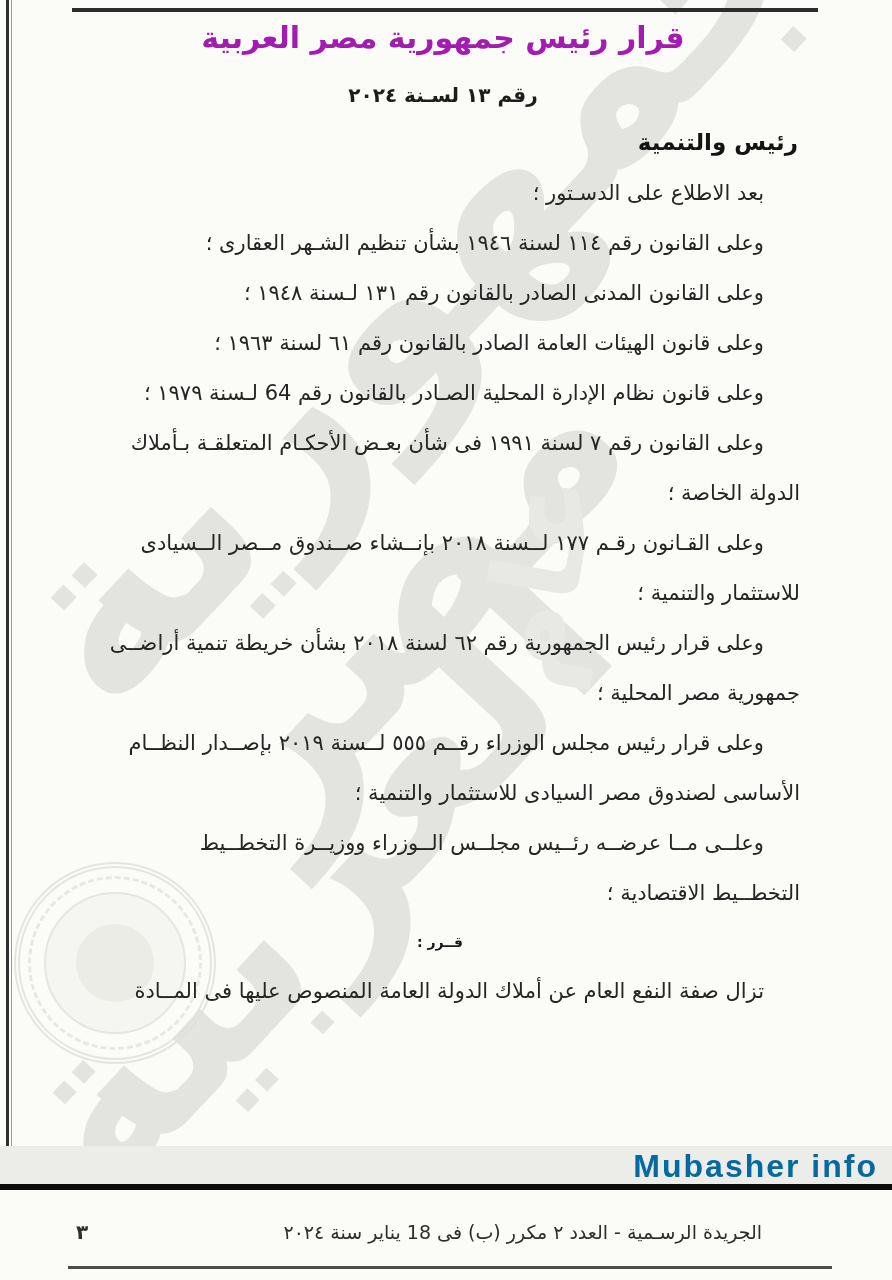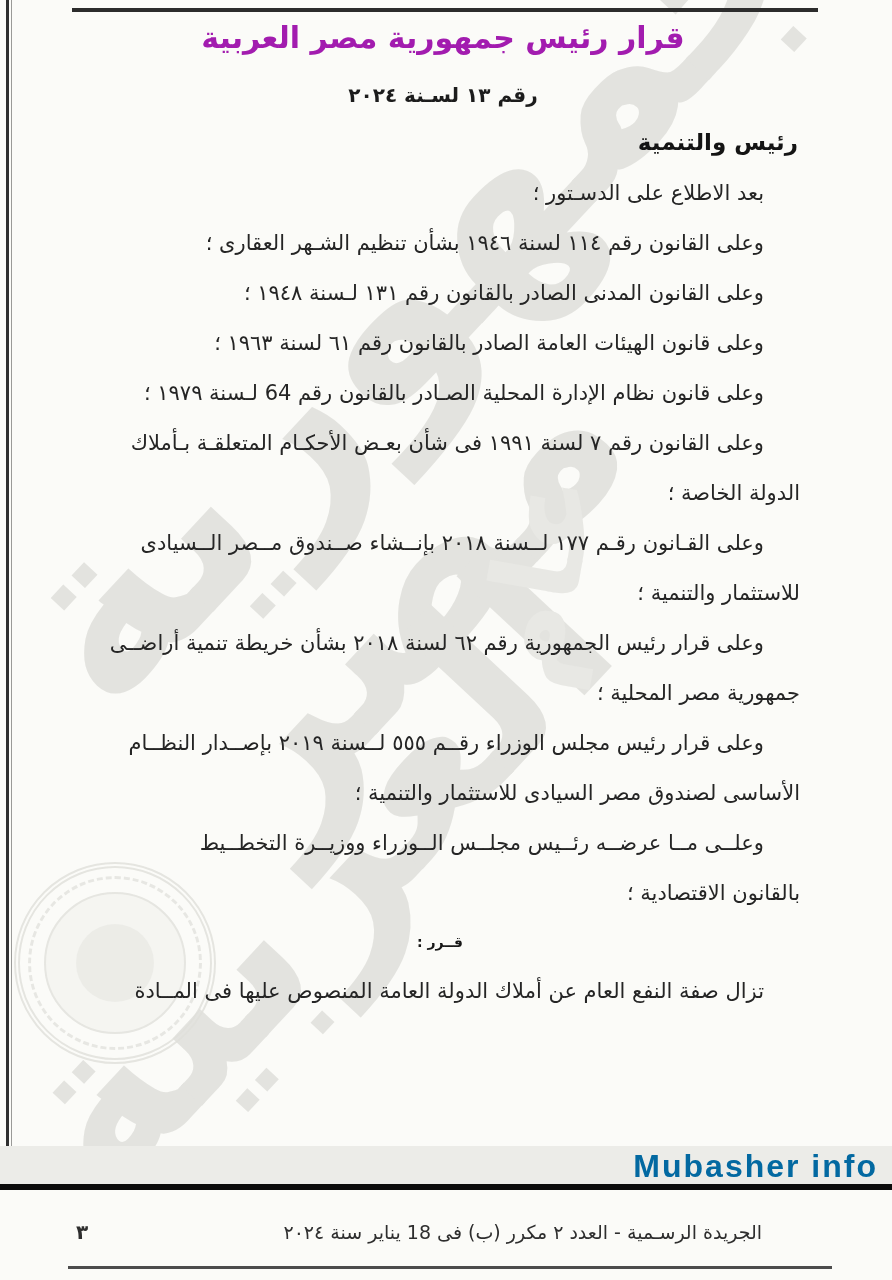--- a/index.html
+++ b/index.html
@@ -88,21 +88,21 @@
     <div class="line indent">وعلى قانون نظام الإدارة المحلية الصـادر بالقانون رقم 64 لـسنة ١٩٧٩ ؛</div>
     <div class="line indent">وعلى القانون رقم ٧ لسنة ١٩٩١ فى شأن بعـض الأحكـام المتعلقـة بـأملاك</div>
     <div class="line">الدولة الخاصة ؛</div>
     <div class="line indent">وعلى القـانون رقـم ١٧٧ لــسنة ٢٠١٨ بإنــشاء صــندوق مــصر الــسيادى</div>
     <div class="line">للاستثمار والتنمية ؛</div>
     <div class="line indent">وعلى قرار رئيس الجمهورية رقم ٦٢ لسنة ٢٠١٨ بشأن خريطة تنمية أراضــى</div>
     <div class="line">جمهورية مصر المحلية ؛</div>
     <div class="line indent">وعلى قرار رئيس مجلس الوزراء رقــم ٥٥٥ لــسنة ٢٠١٩ بإصــدار النظــام</div>
     <div class="line">الأساسى لصندوق مصر السيادى للاستثمار والتنمية ؛</div>
     <div class="line indent">وعلــى مــا عرضــه رئــيس مجلــس الــوزراء ووزيــرة التخطــيط</div>
-    <div class="line">بالقانون الاقتصادية ؛</div>
+    <div class="line">التخطــيط الاقتصادية ؛</div>
 
     <div class="center-heading">قــرر :</div>
 
     <div class="line indent">تزال صفة النفع العام عن أملاك الدولة العامة المنصوص عليها فى المــادة</div>
   </div>
 
   <div class="scan-band"></div>
   <div class="site-wm">Mubasher info</div>
   <div class="thick-rule"></div>
 

